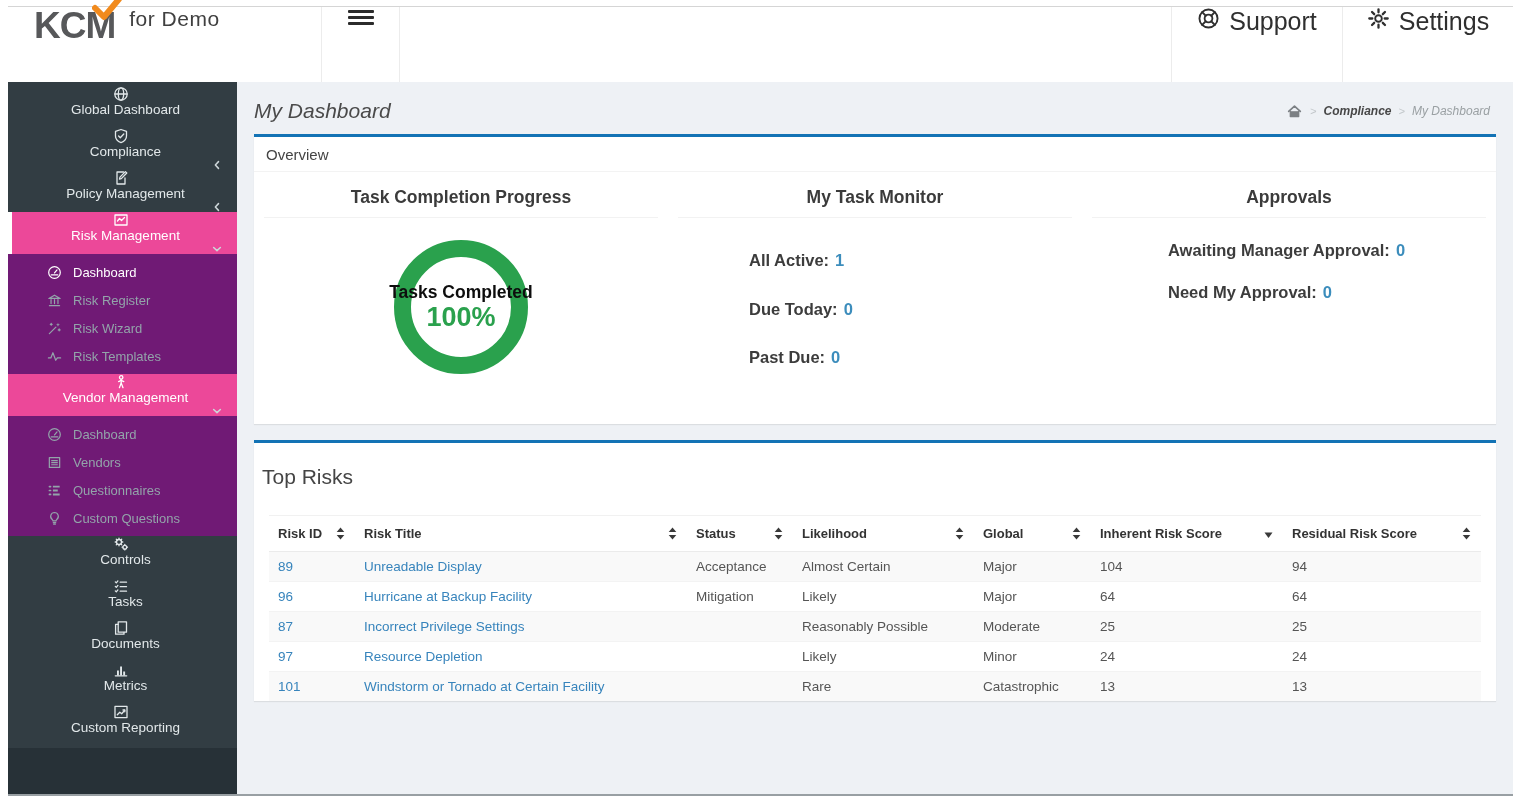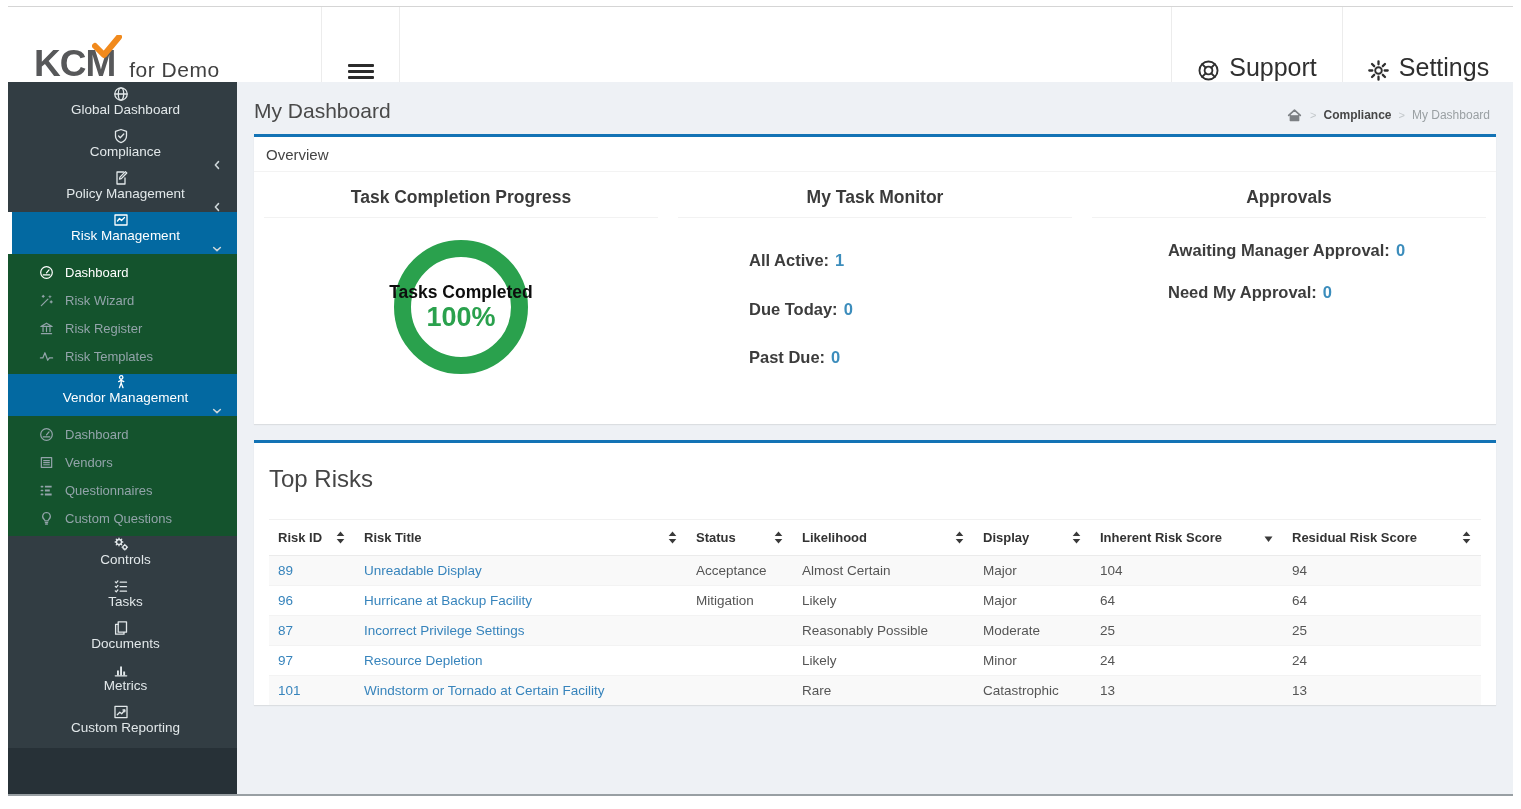--- a/index.html
+++ b/index.html
@@ -3,21 +3,21 @@
 <meta charset="utf-8">
 <style>
   * { margin:0; padding:0; box-sizing:border-box; }
   html,body { width:1521px; height:809px; background:#fff; font-family:"Liberation Sans", sans-serif; overflow:hidden; }
   .app { position:absolute; left:8px; top:6px; width:1505px; height:790px;
          border-top:1px solid #d5d5d5; border-bottom:2px solid #989fa3;
          display:flex; flex-direction:column; background:#eef1f5; }
 
   
   .topbar { height:75px; background:#fff; display:flex; flex:0 0 auto; }
-  .seg { display:flex; align-items:flex-end; }
+  .seg { display:flex; align-items:flex-start; }
   .logo-seg { width:314px; padding-left:26px; border-right:1px solid #ececec; }
   .kcm { position:relative; font-size:37px; font-weight:bold; color:#57585a; letter-spacing:-1px; line-height:1; }
   .kcm .check { position:absolute; right:-7px; top:-10px; width:30px; height:24px; }
   .logo-suffix { margin-left:14px; font-size:21px; color:#404040; font-weight:300; letter-spacing:.5px; }
   .burger-seg { width:78px; justify-content:center; border-right:1px solid #ececec; cursor:pointer; }
   .burger { width:26px; }
   .burger div { height:3px; background:#2b2b2b; margin:3px 0; border-radius:1px; }
   .top-spacer { flex:1; border-right:1px solid #ececec; }
   .top-btn { width:171px; justify-content:center; gap:9px; font-size:25px; color:#2f2f2f; cursor:pointer; border-right:1px solid #ececec; }
   .top-btn:last-child { border-right:none; width:170px; }
@@ -27,29 +27,29 @@
   .main { flex:1; display:flex; min-height:0; }
   .sidebar { width:229px; background:#273137; flex:0 0 auto; }
   .menu { background:#323d43; padding:4px 0 2px; }
   .nav-top { height:42px; display:flex; align-items:center; padding:0 14px 0 20px;
              color:#e2e8ea; font-size:13.5px; cursor:pointer;flex-direction:column; }
   .nav-top .icon, .nav-sub .icon { width:17px; margin-right:9px; display:flex; flex:0 0 auto; }
   .nav-top .icon svg { width:16px; height:16px; }
   .nav-sub .icon svg { width:15px; height:15px; }
   .chev { margin-left:auto; display:flex; color:#cdd6d9; }
   .chev svg { width:12px; height:12px; }
-  .nav-top.expanded { background:#0369a1; color:#fff; }
+  .nav-top.expanded { background:#ec4899; color:#fff; }
   .nav-top.active { border-left:4px solid #fff; padding-left:16px; }
-  .submenu { background:#14532d; padding:4px 8px; }
+  .submenu { background:#701a75; padding:4px 16px; }
   .nav-sub { height:28px; display:flex; align-items:center; padding:0 14px 0 23px;
              color:#93a4aa; font-size:13px; cursor:pointer; }
   .nav-sub.active { color:#ffffff; }
 
   .content { flex:1; overflow:hidden; padding:0 9px; }
-  .page-head { display:flex; align-items:flex-end; justify-content:space-between; padding:17px 14px 11px 8px; }
+  .page-head { display:flex; align-items:center; justify-content:space-between; padding:17px 14px 11px 8px;font-style:italic; }
   .page-title { font-size:21px; color:#4a4a4a; font-weight:normal; }
   .breadcrumb { display:flex; align-items:center; gap:7px; font-size:12px; }
   .breadcrumb .icon svg { width:17px; height:16px; display:block; color:#7c8084; }
   .crumb-sep { color:#c2c7ca; font-size:11px; }
   .crumb-link { color:#474747; font-weight:bold; text-decoration:none; }
   .crumb-current { color:#9aa0a3; }
 
   
   .panel { background:#fff; border-top:3px solid #1373b5; margin:0 8px 16px 8px;
            box-shadow:0 1px 1px rgba(0,0,0,.08); }
@@ -63,21 +63,21 @@
   .donut-text { position:absolute; top:50%; left:50%; transform:translate(-50%,-50%);
                 width:220px; text-align:center; }
   .donut-label { font-size:17.5px; font-weight:bold; color:#0d0d0d; }
   .donut-value { font-size:27px; font-weight:bold; color:#2aa14d; line-height:1.1; }
   .stats { width:252px; margin:30px auto 0; }
   .stat { font-size:16.5px; font-weight:bold; color:#3c3c3c; margin-bottom:23px; line-height:1.55; }
   .stat .val { color:#3c8dbc; margin-left:6px; text-decoration:none; font-weight:bold; }
   .col-approvals .stats { width:242px; margin-top:20px; }
   .col-approvals .stat { margin-bottom:16px; }
 
-  .risks-title { font-size:24px; color:#454545; padding:22px 15px 26px; font-weight:normal; }
+  .risks-title { font-size:21px; color:#454545; padding:22px 8px 26px; font-weight:normal; }
   .risks-table { width:calc(100% - 30px); margin:0 15px 34px; border-collapse:collapse;
                  font-size:13.5px; color:#555; table-layout:fixed; }
   .risks-table th { font-size:13px; color:#333; text-align:left; padding:10px 9px;
                     border-top:1px solid #f1f1f1; border-bottom:1px solid #ebebeb; cursor:pointer; }
   .risks-table th .sort { float:right; color:#3a3a3a; margin-top:1px; }
   .risks-table th .sort svg { width:11px; height:13px; display:block; }
   .risks-table td { padding:7px 9px; border-top:1px solid #f3f3f3; overflow:hidden; white-space:nowrap; }
   .risks-table tr.striped td { background:#f9f9f9; }
   .cell-link { color:#3784bc; text-decoration:none; cursor:pointer; }
 </style>
@@ -187,36 +187,36 @@
                   <circle cx="8" cy="8" r="6.2"></circle>
                   <path d="M8 8.5 10.7 5.2"></path>
                   <path d="M4.5 10.5h7"></path>
                 </svg>
               </span>
               <span>Dashboard</span>
             </div>
             <div class="nav-sub">
               <span class="icon">
                 <svg viewBox="0 0 16 16" fill="none" stroke="currentColor" stroke-width="1.3" stroke-linecap="round" stroke-linejoin="round">
+                  <path d="M2 5.8 8 2.3l6 3.5z"></path>
+                  <path d="M4.3 7v4.3M8 7v4.3M11.7 7v4.3"></path>
+                  <path d="M2.6 13.5h10.8"></path>
+                </svg>
+              </span>
+              <span>Risk Register</span>
+            </div>
+            <div class="nav-sub">
+              <span class="icon">
+                <svg viewBox="0 0 16 16" fill="none" stroke="currentColor" stroke-width="1.3" stroke-linecap="round" stroke-linejoin="round">
                   <path d="M2.5 13.5 9.5 6.5"></path>
                   <path d="M11.7 1.8l.55 1.55L13.8 3.9l-1.55.55L11.7 6l-.55-1.55L9.6 3.9l1.55-.55z" fill="currentColor" stroke="none"></path>
                   <path d="M13 8.5v2M12 9.5h2M4.5 2.5v2M3.5 3.5h2"></path>
                 </svg>
               </span>
               <span>Risk Wizard</span>
-            </div>
-            <div class="nav-sub">
-              <span class="icon">
-                <svg viewBox="0 0 16 16" fill="none" stroke="currentColor" stroke-width="1.3" stroke-linecap="round" stroke-linejoin="round">
-                  <path d="M2 5.8 8 2.3l6 3.5z"></path>
-                  <path d="M4.3 7v4.3M8 7v4.3M11.7 7v4.3"></path>
-                  <path d="M2.6 13.5h10.8"></path>
-                </svg>
-              </span>
-              <span>Risk Register</span>
             </div>
             <div class="nav-sub">
               <span class="icon">
                 <svg viewBox="0 0 16 16" fill="none" stroke="currentColor" stroke-width="1.3" stroke-linecap="round" stroke-linejoin="round">
                   <path d="M1.5 9.5h2.6L6.3 4l3 8 1.8-2.5h3.4"></path>
                 </svg>
               </span>
               <span>Risk Templates</span>
             </div>
           </div>
@@ -410,21 +410,21 @@
                       <path d="M5.5 0.5 9.3 5H1.7z"></path>
                       <path d="M5.5 12.5 1.7 8h7.6z"></path>
                     </svg>
                   </span></th>
                 <th><span>Likelihood</span><span class="sort">
                     <svg viewBox="0 0 11 13" fill="currentColor">
                       <path d="M5.5 0.5 9.3 5H1.7z"></path>
                       <path d="M5.5 12.5 1.7 8h7.6z"></path>
                     </svg>
                   </span></th>
-                <th><span>Display</span><span class="sort">
+                <th><span>Global</span><span class="sort">
                     <svg viewBox="0 0 11 13" fill="currentColor">
                       <path d="M5.5 0.5 9.3 5H1.7z"></path>
                       <path d="M5.5 12.5 1.7 8h7.6z"></path>
                     </svg>
                   </span></th>
                 <th><span>Inherent Risk Score</span><span class="sort">
                     <svg viewBox="0 0 11 13" fill="currentColor">
                       <path d="M5.5 11 1.5 5.5h8z"></path>
                     </svg>
                   </span></th>

